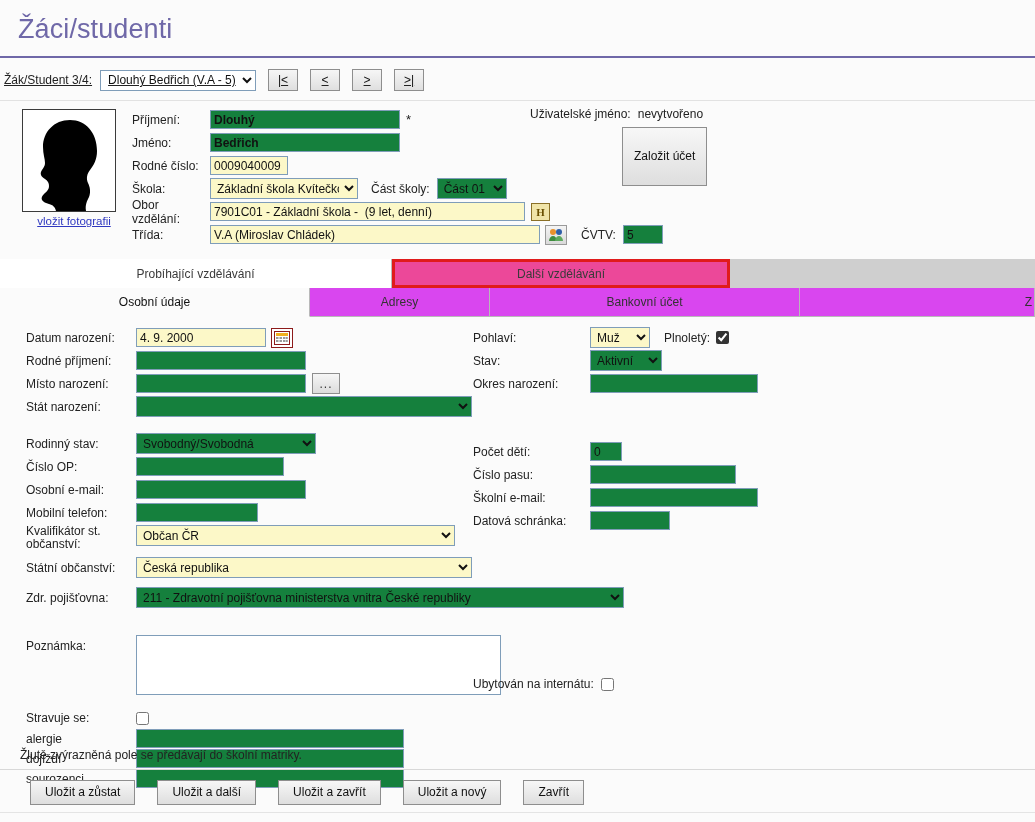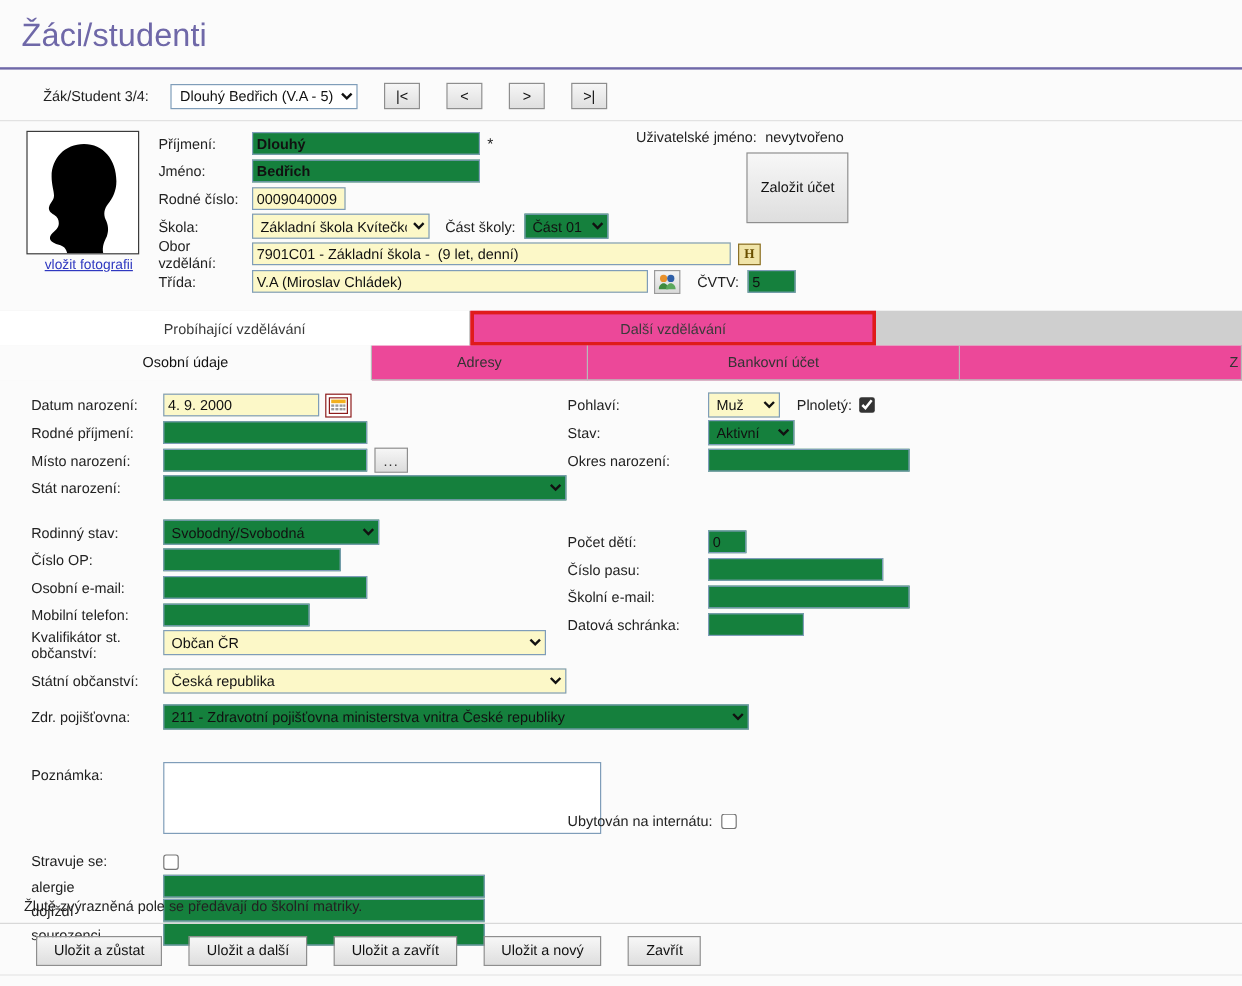--- a/index.html
+++ b/index.html
@@ -25,22 +25,23 @@
   .title-rule {
     margin-top:11px;
     height:2px;
     background:#6f68a8;
     width:100%;
   }
 
   
   .nav-row {
     display:flex; align-items:center;
-    padding:11px 0 9px 36px;
-    gap:16px;
+    padding:11px 0 9px 4px;
+    gap:6px;
+    text-decoration:underline;
   }
   .nav-label { font-size:12px; margin-right:2px; }
   .record-select {
     font-family:"Liberation Sans", sans-serif;
     font-size:12px;
     height:21px;
     padding:1px 2px 1px 3px;
     border:1px solid #7f9db9;
     background:#fff;
     color:#111;
@@ -155,21 +156,21 @@
     width:338px;
     border:3px solid #e01b1b;
     background:#ec4899;
   }
   .tab1.filler { flex:1 1 auto; background:#cfcfcf; border-right:none; }
 
   .tabrow2 { display:flex; height:29px; }
   .tab2 {
     display:flex; align-items:center; justify-content:center;
     font-size:12px; color:#333;
-    background:#ec4899;
+    background:#d946ef;
     border-right:1px solid #b9b9b9;
     border-bottom:1px solid #b9b9b9;
   }
   .tab2.active {
     background:#fbfbfb;
     border-bottom:1px solid #fbfbfb;
     color:#111;
   }
   .t-osobni { width:310px; }
   .t-adresy { width:180px; }
@@ -263,21 +264,21 @@
       <select class="sel yellow" style="width:148px">
         <option>Základní škola Kvítečkov</option>
       </select>
       <span style="margin:0 7px 0 13px">Část školy:</span>
       <select class="sel" style="width:70px">
         <option>Část 01</option>
       </select>
     </div>
     <div class="frow">
       <span class="flabel">Obor vzdělání:</span>
-      <input class="txt yellow" style="width: 399px;" value="7901C01 - Základní škola -  (9 let, denní)">
+      <input class="txt yellow" style="width: 315px;" value="7901C01 - Základní škola -  (9 let, denní)">
       <span class="hbtn">H</span>
     </div>
     <div class="frow">
       <span class="flabel">Třída:</span>
       <input class="txt yellow" style="width: 330px;" value="V.A (Miroslav Chládek)">
       <span class="iconbtn">
         <svg width="16" height="14" viewBox="0 0 16 14">
           <circle cx="5" cy="4" r="3" fill="#e8912c"></circle>
           <circle cx="11" cy="4" r="3" fill="#2f5fa8"></circle>
           <path d="M1 13c0-3 2-5 4-5s4 2 4 5z" fill="#3f8b3f"></path>

